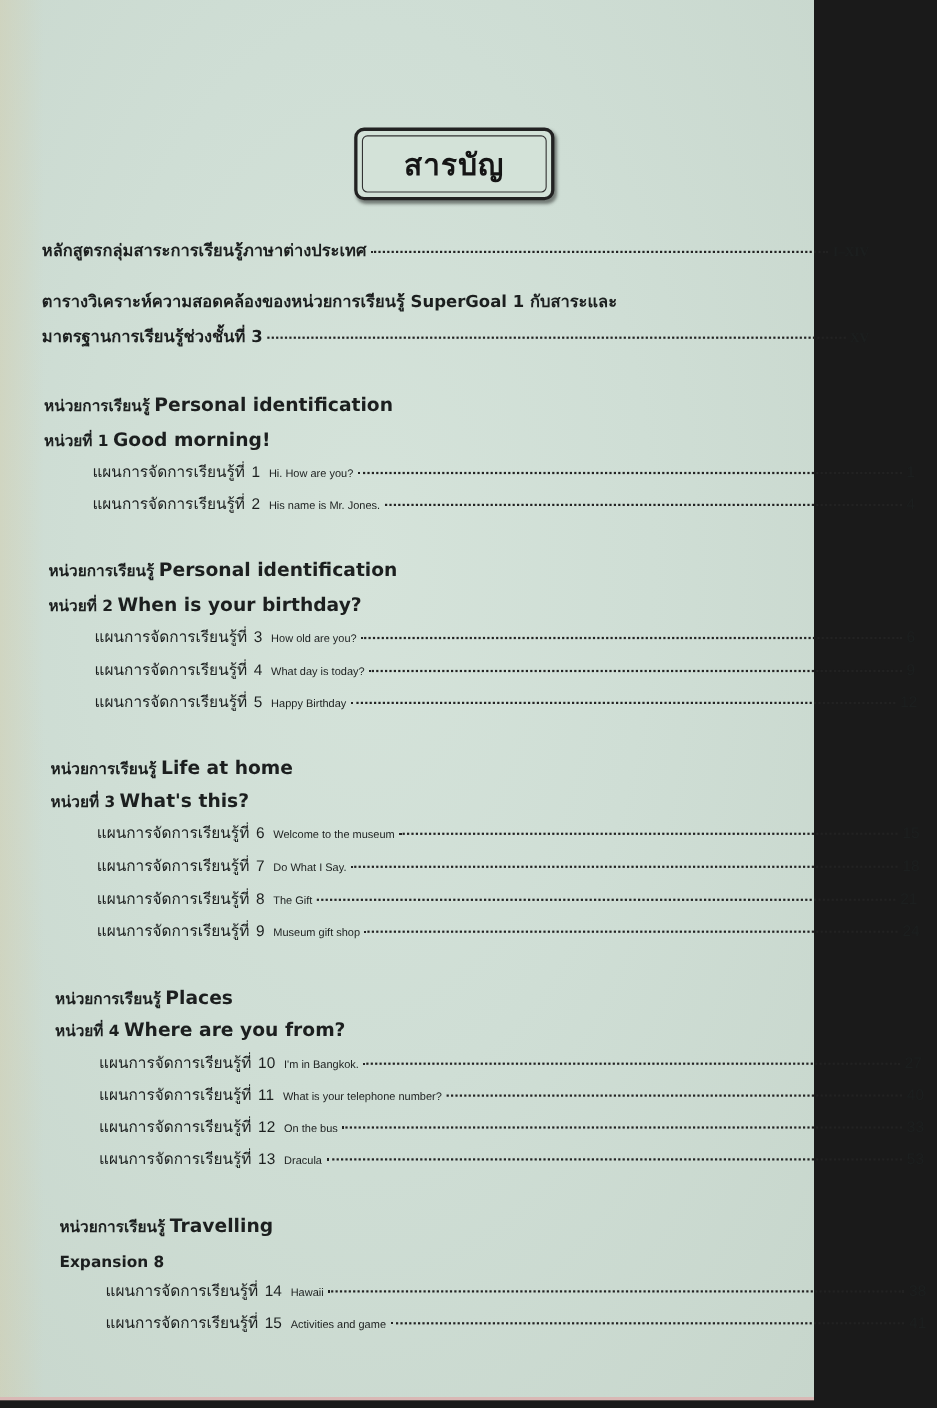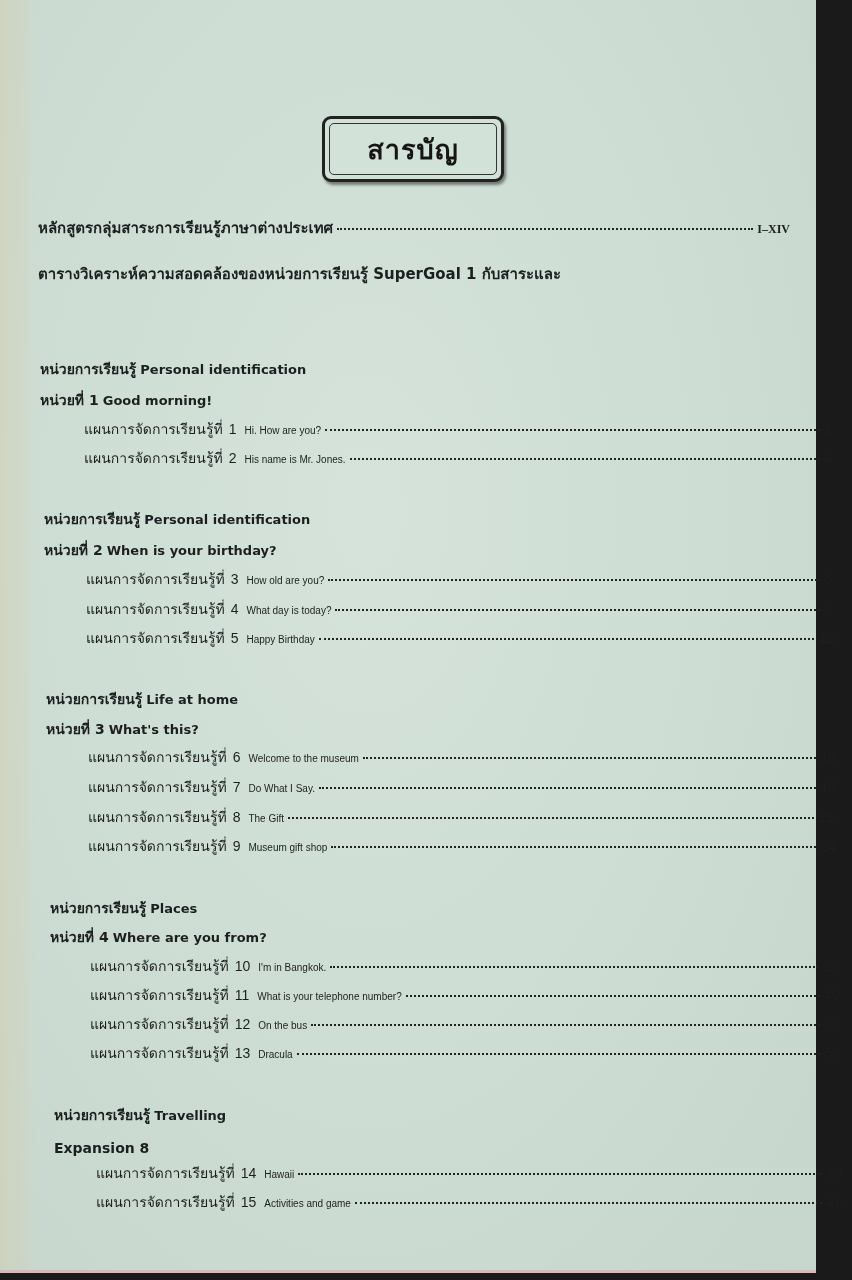--- a/index.html
+++ b/index.html
@@ -11,21 +11,21 @@
       height: 1280px;
       background: #1a1a1a;
       position: relative;
       overflow: hidden;
       font-family: "DejaVu Sans", "Liberation Sans", sans-serif;
       color: #1c1f1f;
     }
     .page {
       position: absolute;
       left: 0; top: 0;
-      width: 816px;
+      width: 740px;
       height: 1272px;
       background: radial-gradient(ellipse at 45% 40%, #d5e3da 0%, #cfded5 45%, #c7d6cc 100%);
     }
     .page::before {
       content: "";
       position: absolute;
       left: 0; top: 0; bottom: 0;
       width: 40px;
       background: linear-gradient(to right, rgba(214,200,160,0.35), rgba(214,200,160,0));
     }
@@ -96,21 +96,21 @@
       font-weight: bold;
       font-size: 12px;
     }
     .unit-header {
       position: absolute;
       font-weight: bold;
       font-size: 14px;
       white-space: nowrap;
     }
     .unit-header .en {
-      font-size: 13px;
+      font-size: 17px;
       margin-left: 4px;
     }
     .lesson-label {
       font-size: 14px;
     }
     .lesson-num {
       display: inline-block;
       margin-left: 6px;
       margin-right: 8px;
       font-family: "Liberation Sans", sans-serif;
@@ -134,20 +134,25 @@
 
   <div class="row bold-row" style="left:38px; top:216px; width:752px;">
     <span>หลักสูตรกลุ่มสาระการเรียนรู้ภาษาต่างประเทศ</span>
     <span class="leader"></span>
     <span class="page-num-roman">I–XIV</span>
   </div>
 
   <div class="row bold-row" style="left:38px; top:262px;">
     <span>ตารางวิเคราะห์ความสอดคล้องของหน่วยการเรียนรู้ SuperGoal 1 กับสาระและ</span>
   </div>
+  <div class="row bold-row" style="left:38px; top:294px; width:752px;">
+    <span>มาตรฐานการเรียนรู้ช่วงชั้นที่ 3</span>
+    <span class="leader"></span>
+    <span class="page-num-roman">XV</span>
+  </div>
 
   <div class="unit-header" style="left:40px; top:358px;">
     <span>หน่วยการเรียนรู้</span><span class="en">Personal identification</span>
   </div>
   <div class="unit-header" style="left:40px; top:389px;">
     <span>หน่วยที่ 1</span><span class="en">Good morning!</span>
   </div>
   <div class="row plain-row" style="left:44px; top:418px; width:748px;">
     <span class="lesson-label">แผนการจัดการเรียนรู้ที่</span>
     <span class="lesson-num">1</span>

